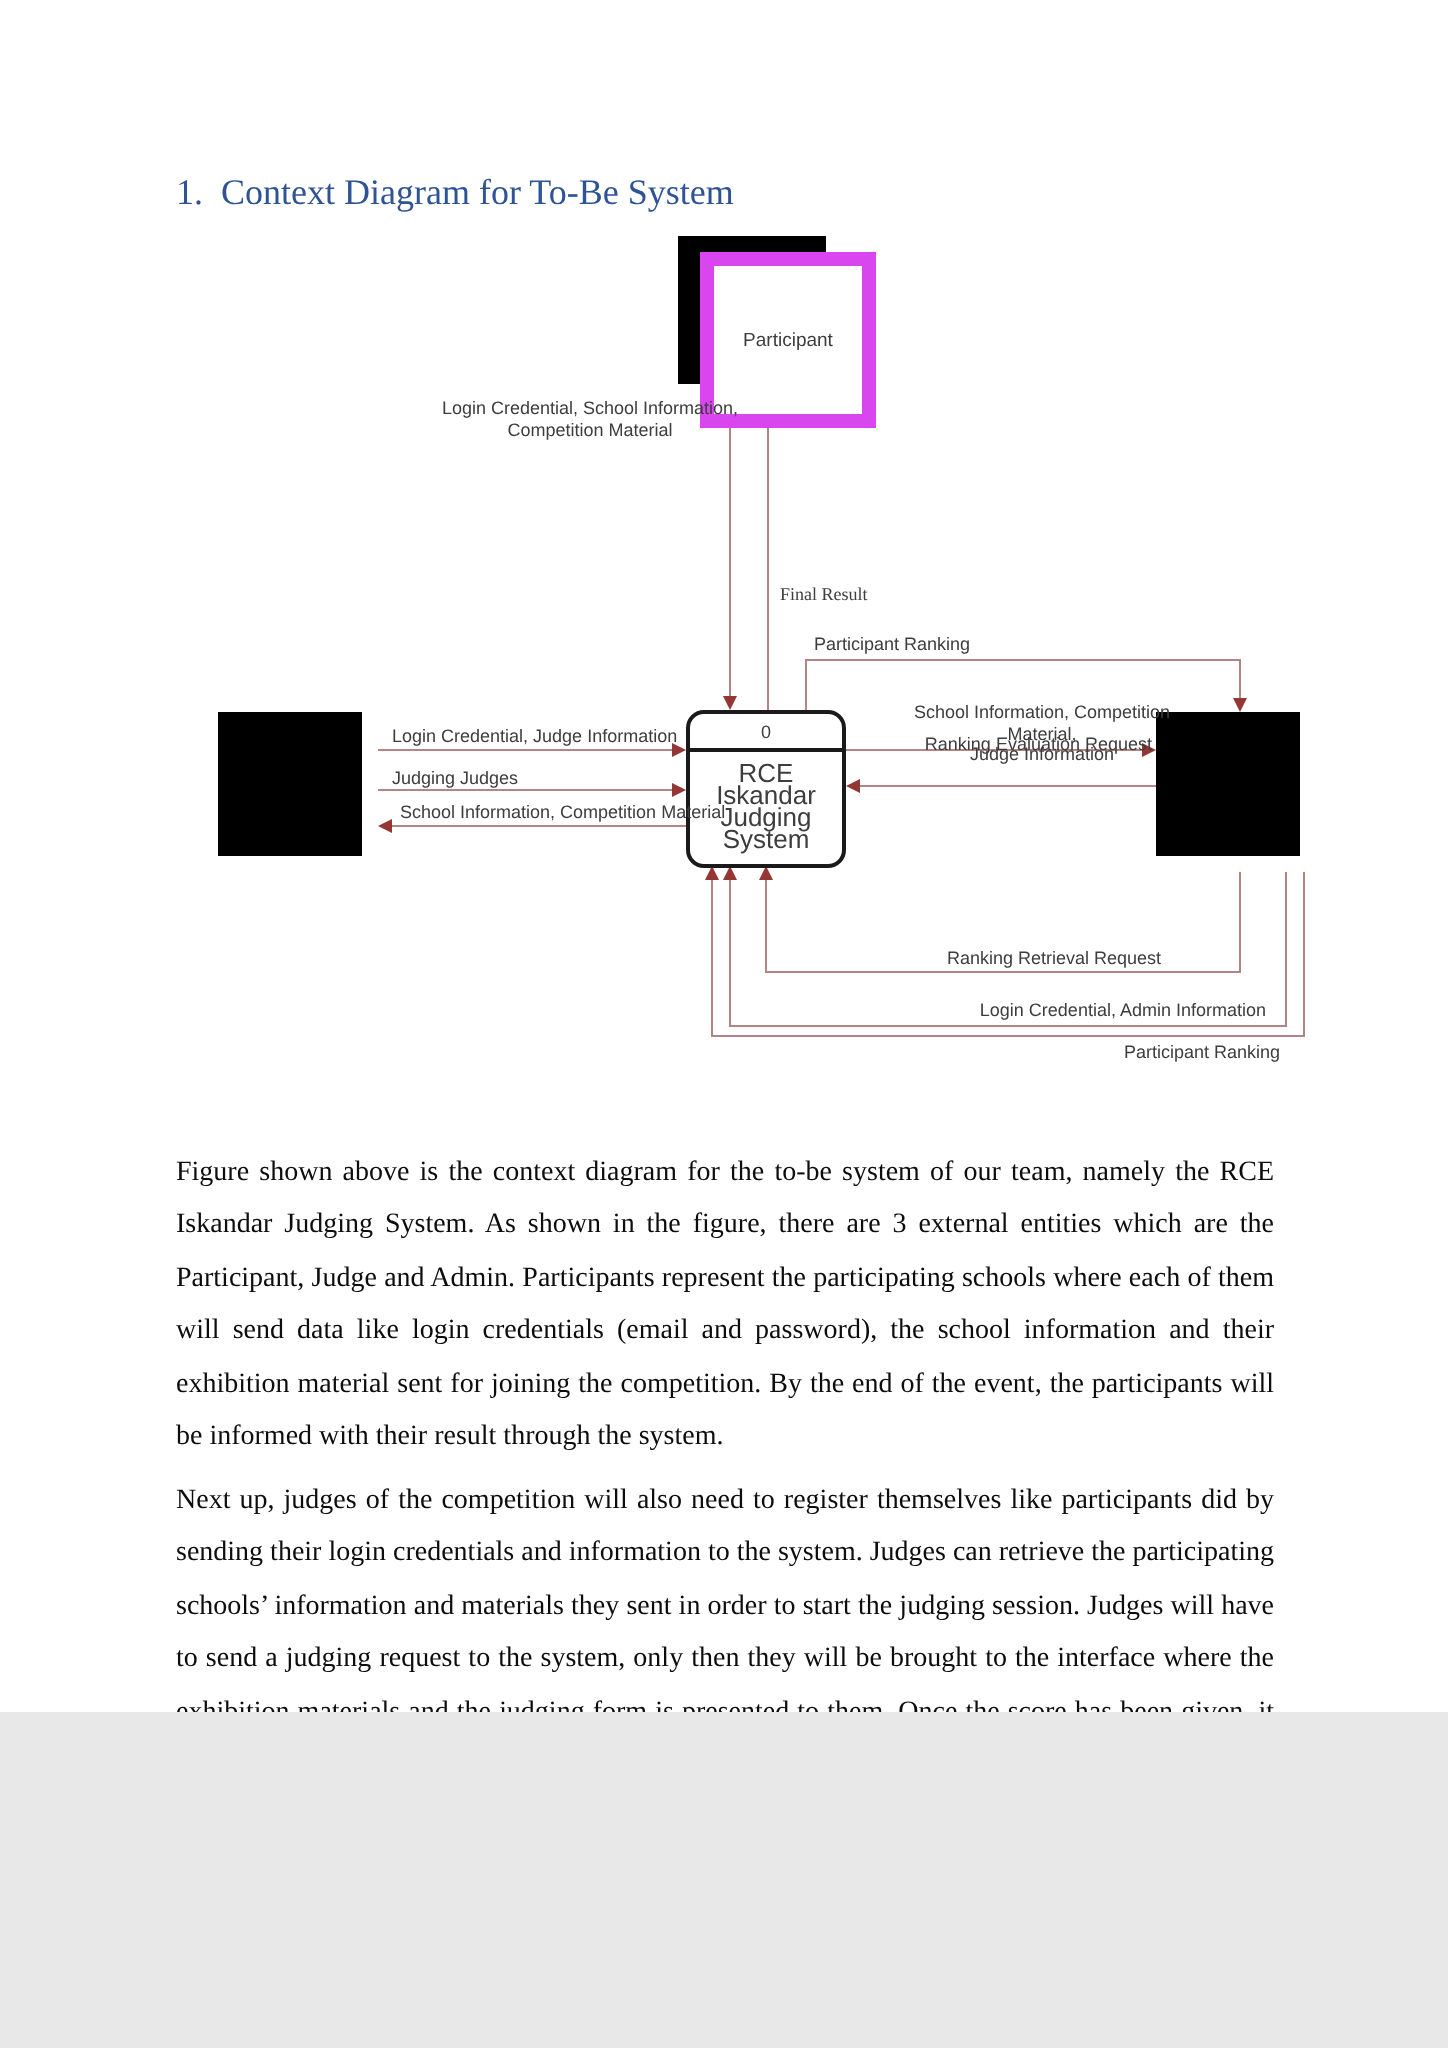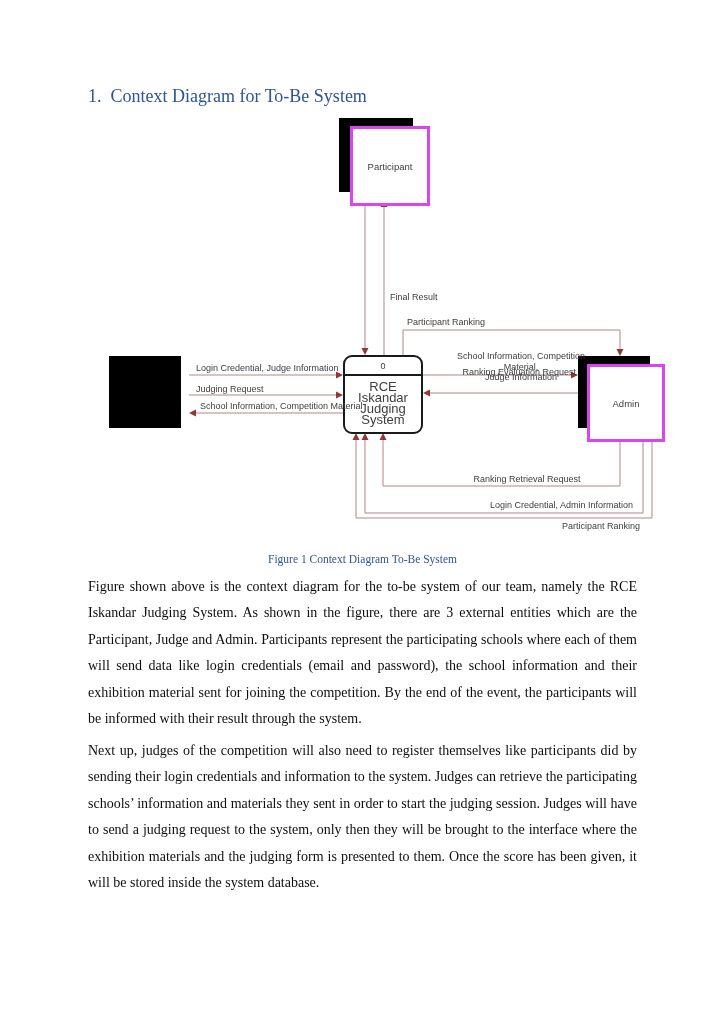--- a/index.html
+++ b/index.html
@@ -1,31 +1,31 @@
 <!DOCTYPE html>
 <html><head>
 <meta charset="utf-8">
 <style>
   html,body{margin:0;padding:0;background:#e8e8e8;}
   .page{
-    position:relative;width:724px;height:1024px;background:#ffffff;
+    position:relative;width:724px;height:856px;background:#ffffff;
     font-family:"Liberation Serif", serif;color:#111;overflow:hidden;margin:0 auto;
   }
   
   .heading{
     position:absolute;left:88px;top:86px;font-size:18px;color:#2f5496;
     font-family:"Liberation Serif", serif;white-space:nowrap;
   }
   .heading .num{margin-right:9px;}
   
   .diagram{position:absolute;left:0;top:0;width:724px;height:560px;}
   svg.flows{position:absolute;left:0;top:0;}
   .entity-shadow{position:absolute;background:#000;}
   .entity{
-    position:absolute;background:#fff;border:3px solid #d946ef;
+    position:absolute;background:#fff;border:7px solid #d946ef;
     display:flex;align-items:center;justify-content:center;
     font-family:"Liberation Sans", sans-serif;font-size:9.5px;color:#3d3d3d;
   }
   .process{
     position:absolute;left:343px;top:355px;width:80px;height:79px;
     background:#fff;border:2px solid #1a1a1a;border-radius:9px;box-sizing:border-box;
     font-family:"Liberation Sans", sans-serif;color:#3d3d3d;
   }
   .process-header{
     height:17px;border-bottom:2px solid #1a1a1a;display:flex;
@@ -94,40 +94,38 @@
     </svg>
 
     <div class="entity-shadow" style="left:339px;top:118px;width:74px;height:74px;"></div>
     <div class="entity" style="left:350px;top:126px;width:74px;height:74px;">
       <span>Participant</span>
     </div>
 
     <div class="entity-shadow" style="left:109px;top:356px;width:72px;height:72px;"></div>
 
     <div class="entity-shadow" style="left:578px;top:356px;width:72px;height:72px;"></div>
-    <div class="entity" style="left:587px;top:364px;width:72px;height:72px;">
-      <span>Admin</span>
-    </div>
 
     <div class="process">
       <div class="process-header">0</div>
       <div class="process-body">RCE Iskandar
 Judging System</div>
     </div>
 
-    <div class="flow-label" style="left:390px;top:292px;">Final Result</div>
+    <div class="flow-label ctr" style="left:213px;top:199px;width:164px;">Login Credential, School Information,
+Competition Material</div>
+    <div class="flow-label" style="left:390px;top:292px;font-family:Liberation Serif, serif;">Final Result</div>
     <div class="flow-label" style="left:407px;top:317px;">Participant Ranking</div>
     <div class="flow-label ctr" style="left:424px;top:351px;width:154px;margin-left:20px;">School Information, Competition Material,
 Judge Information</div>
     <div class="flow-label rgt" style="left:420px;top:367px;width:156px;">Ranking Evaluation Request</div>
     <div class="flow-label" style="left:196px;top:363px;">Login Credential, Judge Information</div>
-    <div class="flow-label" style="left:196px;top:384px;">Judging Request</div>
+    <div class="flow-label" style="left:196px;top:384px;">Judging Judges</div>
     <div class="flow-label" style="left:200px;top:401px;">School Information, Competition Material</div>
     <div class="flow-label rgt" style="left:437px;top:474px;width:180px;text-align:center;">Ranking Retrieval Request</div>
     <div class="flow-label rgt" style="left:437px;top:500px;width:196px;">Login Credential, Admin Information</div>
     <div class="flow-label rgt" style="left:460px;top:521px;width:180px;">Participant Ranking</div>
   </div>
 
-  <div class="caption">Figure 1 Context Diagram To-Be System</div>
   <div class="para p1">Figure shown above is the context diagram for the to-be system of our team, namely the RCE Iskandar Judging System. As shown in the figure, there are 3 external entities which are the Participant, Judge and Admin. Participants represent the participating schools where each of them will send data like login credentials (email and password), the school information and their exhibition material sent for joining the competition. By the end of the event, the participants will be informed with their result through the system.</div>
   <div class="para p2">Next up, judges of the competition will also need to register themselves like participants did by sending their login credentials and information to the system. Judges can retrieve the participating schools’ information and materials they sent in order to start the judging session. Judges will have to send a judging request to the system, only then they will be brought to the interface where the exhibition materials and the judging form is presented to them. Once the score has been given, it will be stored inside the system database.</div>
 
 </div>
 
 </body></html>

